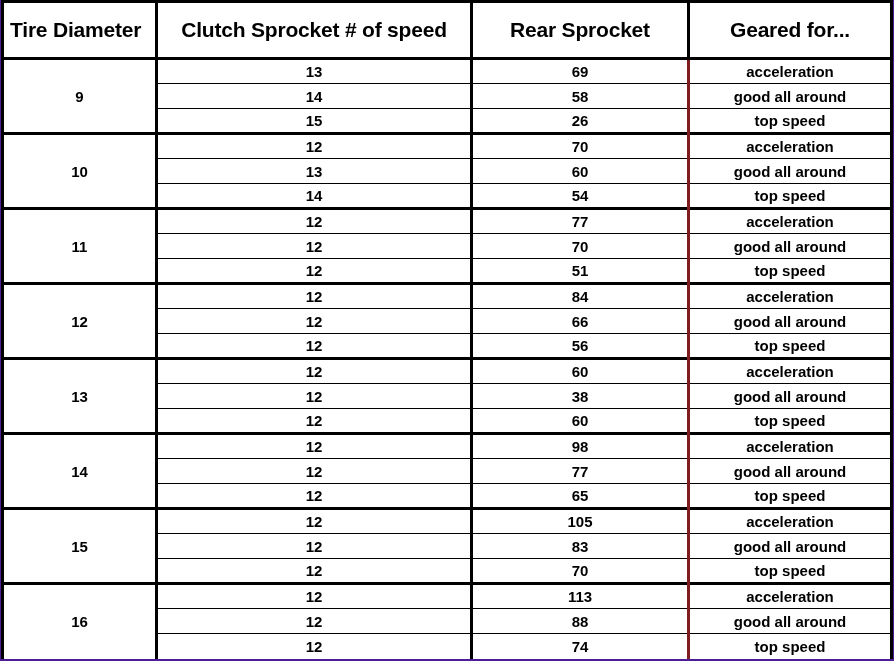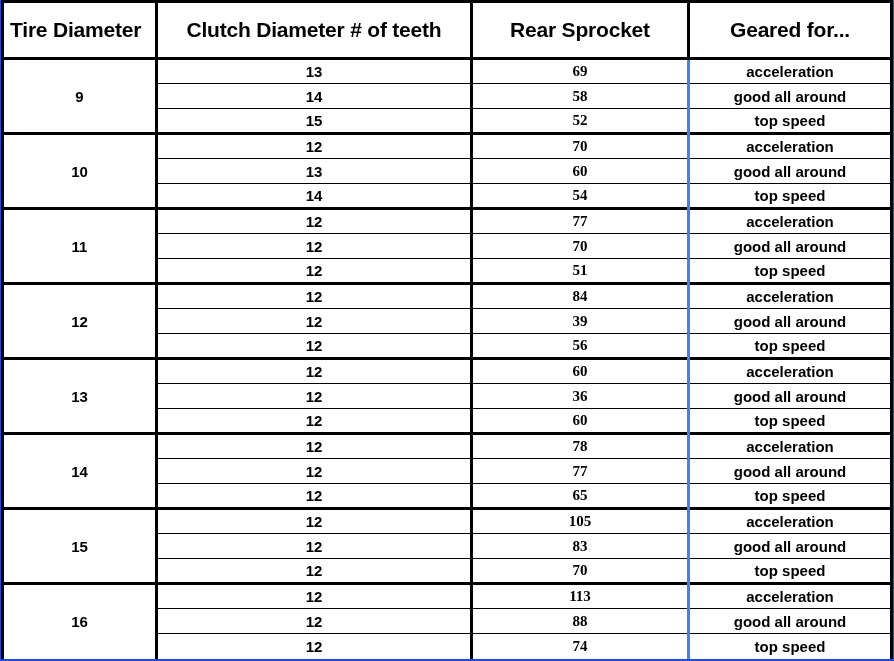--- a/index.html
+++ b/index.html
@@ -13,21 +13,21 @@
     font-family: "Liberation Sans", sans-serif;
     -webkit-font-smoothing: none;
   }
 
   #gearing-table-wrap {
     width: 894px;
     height: 661px;
     box-sizing: border-box;
     position: relative;
     overflow: hidden;
-    background: #1d4ed8;
+    background: #4c1d95;
   }
 
   table.gearing {
     border-collapse: collapse;
     table-layout: fixed;
     width: 889px;
     margin: 0 0 0 1px;
     background: #ffffff;
   }
 
@@ -84,22 +84,21 @@
     font-size: 15px;
     border-left: 3px solid #000000;
     border-right: 3px solid #000000;
     border-bottom: none;
     vertical-align: middle;
   }
   tbody td.td-clutch {
     border-right: 3px solid #000000;
   }
   tbody td.td-rear {
-    border-right: 3px solid #3b82f6;
-    font-family: Liberation Serif, serif;
+    border-right: 3px solid #7f1d1d;
   }
   tbody td.td-geared {
     border-right: 3px solid #000000;
   }
 
   
   tbody tr.group-start > td {
     border-top: 3px solid #000000;
   }
   
@@ -120,40 +119,40 @@
   <table class="gearing">
     <colgroup>
       <col class="c-tire">
       <col class="c-clutch">
       <col class="c-rear">
       <col class="c-geared">
     </colgroup>
     <thead>
       <tr>
         <th class="th-tire">Tire Diameter</th>
-        <th class="th-clutch">Clutch Diameter # of teeth</th>
+        <th class="th-clutch">Clutch Sprocket # of speed</th>
         <th class="th-rear">Rear Sprocket</th>
         <th class="th-geared">Geared for...</th>
       </tr>
     </thead>
     <tbody id="table-body">
         <tr class="group-start">
           <td class="td-tire" rowspan="3">9</td>
           <td class="td-clutch">13</td>
           <td class="td-rear">69</td>
           <td class="td-geared">acceleration</td>
         </tr>
         <tr>
           <td class="td-clutch">14</td>
           <td class="td-rear">58</td>
           <td class="td-geared">good all around</td>
         </tr>
         <tr class="group-end">
           <td class="td-clutch">15</td>
-          <td class="td-rear">52</td>
+          <td class="td-rear">26</td>
           <td class="td-geared">top speed</td>
         </tr>
         <tr class="group-start">
           <td class="td-tire" rowspan="3">10</td>
           <td class="td-clutch">12</td>
           <td class="td-rear">70</td>
           <td class="td-geared">acceleration</td>
         </tr>
         <tr>
           <td class="td-clutch">13</td>
@@ -182,48 +181,48 @@
           <td class="td-geared">top speed</td>
         </tr>
         <tr class="group-start">
           <td class="td-tire" rowspan="3">12</td>
           <td class="td-clutch">12</td>
           <td class="td-rear">84</td>
           <td class="td-geared">acceleration</td>
         </tr>
         <tr>
           <td class="td-clutch">12</td>
-          <td class="td-rear">39</td>
+          <td class="td-rear">66</td>
           <td class="td-geared">good all around</td>
         </tr>
         <tr class="group-end">
           <td class="td-clutch">12</td>
           <td class="td-rear">56</td>
           <td class="td-geared">top speed</td>
         </tr>
         <tr class="group-start">
           <td class="td-tire" rowspan="3">13</td>
           <td class="td-clutch">12</td>
           <td class="td-rear">60</td>
           <td class="td-geared">acceleration</td>
         </tr>
         <tr>
           <td class="td-clutch">12</td>
-          <td class="td-rear">36</td>
+          <td class="td-rear">38</td>
           <td class="td-geared">good all around</td>
         </tr>
         <tr class="group-end">
           <td class="td-clutch">12</td>
           <td class="td-rear">60</td>
           <td class="td-geared">top speed</td>
         </tr>
         <tr class="group-start">
           <td class="td-tire" rowspan="3">14</td>
           <td class="td-clutch">12</td>
-          <td class="td-rear">78</td>
+          <td class="td-rear">98</td>
           <td class="td-geared">acceleration</td>
         </tr>
         <tr>
           <td class="td-clutch">12</td>
           <td class="td-rear">77</td>
           <td class="td-geared">good all around</td>
         </tr>
         <tr class="group-end">
           <td class="td-clutch">12</td>
           <td class="td-rear">65</td>

